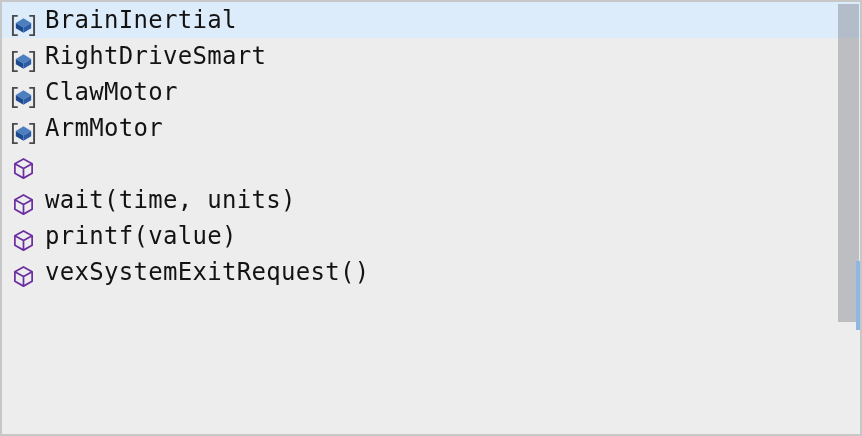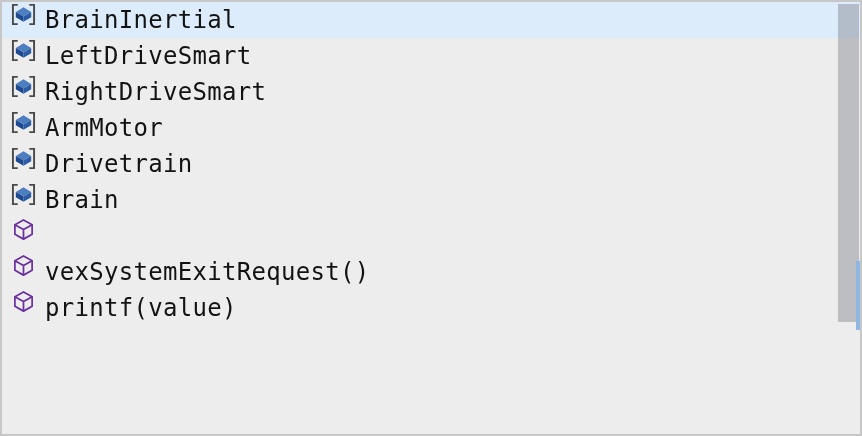--- a/index.html
+++ b/index.html
@@ -20,21 +20,21 @@
     background: var(--list-bg, #EDEDEE);
     overflow: hidden;
   }
   .suggest-list {
     position: absolute;
     top: 0; left: 0; right: 0;
     display: block;
   }
   .suggest-row {
     display: flex;
-    align-items: flex-start;
+    align-items: flex-end;
     height: 36px;
     width: 100%;
     cursor: pointer;
   }
   .suggest-row.selected {
     background: var(--selection-bg, #DDECFB);
   }
   .row-icon {
     flex: 0 0 auto;
     width: 32px;
@@ -92,92 +92,77 @@
       <div class="suggest-row">
         <span class="row-icon">
           <svg width="29" height="25" viewBox="0 0 30 26">
             <path d="M9 3 H4 V23 H9" fill="none" stroke="#4A4A4A" stroke-width="2"></path>
             <path d="M21 3 H26 V23 H21" fill="none" stroke="#4A4A4A" stroke-width="2"></path>
             <polygon points="15,5.5 23,10.3 15,15 7,10.3" fill="#4C7EC0"></polygon>
             <polygon points="7,10.3 15,15 15,20.5 7,15.8" fill="#1D4A8F"></polygon>
             <polygon points="15,15 23,10.3 23,15.8 15,20.5" fill="#2B5CA6"></polygon>
           </svg>
         </span>
-        <span class="row-label">LeftDriveSmart</span>
-      </div>
-      <div class="suggest-row">
-        <span class="row-icon">
-          <svg width="29" height="25" viewBox="0 0 30 26">
-            <path d="M9 3 H4 V23 H9" fill="none" stroke="#4A4A4A" stroke-width="2"></path>
-            <path d="M21 3 H26 V23 H21" fill="none" stroke="#4A4A4A" stroke-width="2"></path>
-            <polygon points="15,5.5 23,10.3 15,15 7,10.3" fill="#4C7EC0"></polygon>
-            <polygon points="7,10.3 15,15 15,20.5 7,15.8" fill="#1D4A8F"></polygon>
-            <polygon points="15,15 23,10.3 23,15.8 15,20.5" fill="#2B5CA6"></polygon>
-          </svg>
-        </span>
         <span class="row-label">RightDriveSmart</span>
       </div>
       <div class="suggest-row">
         <span class="row-icon">
           <svg width="29" height="25" viewBox="0 0 30 26">
             <path d="M9 3 H4 V23 H9" fill="none" stroke="#4A4A4A" stroke-width="2"></path>
             <path d="M21 3 H26 V23 H21" fill="none" stroke="#4A4A4A" stroke-width="2"></path>
             <polygon points="15,5.5 23,10.3 15,15 7,10.3" fill="#4C7EC0"></polygon>
             <polygon points="7,10.3 15,15 15,20.5 7,15.8" fill="#1D4A8F"></polygon>
             <polygon points="15,15 23,10.3 23,15.8 15,20.5" fill="#2B5CA6"></polygon>
           </svg>
         </span>
-        <span class="row-label">ArmMotor</span>
+        <span class="row-label">ClawMotor</span>
       </div>
       <div class="suggest-row">
         <span class="row-icon">
           <svg width="29" height="25" viewBox="0 0 30 26">
             <path d="M9 3 H4 V23 H9" fill="none" stroke="#4A4A4A" stroke-width="2"></path>
             <path d="M21 3 H26 V23 H21" fill="none" stroke="#4A4A4A" stroke-width="2"></path>
             <polygon points="15,5.5 23,10.3 15,15 7,10.3" fill="#4C7EC0"></polygon>
             <polygon points="7,10.3 15,15 15,20.5 7,15.8" fill="#1D4A8F"></polygon>
             <polygon points="15,15 23,10.3 23,15.8 15,20.5" fill="#2B5CA6"></polygon>
           </svg>
         </span>
-        <span class="row-label">Drivetrain</span>
-      </div>
-      <div class="suggest-row">
-        <span class="row-icon">
-          <svg width="29" height="25" viewBox="0 0 30 26">
-            <path d="M9 3 H4 V23 H9" fill="none" stroke="#4A4A4A" stroke-width="2"></path>
-            <path d="M21 3 H26 V23 H21" fill="none" stroke="#4A4A4A" stroke-width="2"></path>
-            <polygon points="15,5.5 23,10.3 15,15 7,10.3" fill="#4C7EC0"></polygon>
-            <polygon points="7,10.3 15,15 15,20.5 7,15.8" fill="#1D4A8F"></polygon>
-            <polygon points="15,15 23,10.3 23,15.8 15,20.5" fill="#2B5CA6"></polygon>
-          </svg>
-        </span>
-        <span class="row-label">Brain</span>
+        <span class="row-label">ArmMotor</span>
       </div>
       <div class="suggest-row">
         <span class="row-icon">
           <svg width="23" height="25" viewBox="0 0 24 26">
             <path d="M12 2 L21 7 L21 17 L12 22 L3 17 L3 7 Z" fill="none" stroke="#6B2FA0" stroke-width="1.8" stroke-linejoin="round"></path>
             <path d="M3 7 L12 12 L21 7 M12 12 L12 22" fill="none" stroke="#6B2FA0" stroke-width="1.8"></path>
           </svg>
         </span>
       </div>
       <div class="suggest-row">
         <span class="row-icon">
           <svg width="23" height="25" viewBox="0 0 24 26">
             <path d="M12 2 L21 7 L21 17 L12 22 L3 17 L3 7 Z" fill="none" stroke="#6B2FA0" stroke-width="1.8" stroke-linejoin="round"></path>
             <path d="M3 7 L12 12 L21 7 M12 12 L12 22" fill="none" stroke="#6B2FA0" stroke-width="1.8"></path>
           </svg>
         </span>
-        <span class="row-label">vexSystemExitRequest()</span>
+        <span class="row-label">wait(time, units)</span>
       </div>
       <div class="suggest-row">
         <span class="row-icon">
           <svg width="23" height="25" viewBox="0 0 24 26">
             <path d="M12 2 L21 7 L21 17 L12 22 L3 17 L3 7 Z" fill="none" stroke="#6B2FA0" stroke-width="1.8" stroke-linejoin="round"></path>
             <path d="M3 7 L12 12 L21 7 M12 12 L12 22" fill="none" stroke="#6B2FA0" stroke-width="1.8"></path>
           </svg>
         </span>
         <span class="row-label">printf(value)</span>
       </div>
+      <div class="suggest-row">
+        <span class="row-icon">
+          <svg width="23" height="25" viewBox="0 0 24 26">
+            <path d="M12 2 L21 7 L21 17 L12 22 L3 17 L3 7 Z" fill="none" stroke="#6B2FA0" stroke-width="1.8" stroke-linejoin="round"></path>
+            <path d="M3 7 L12 12 L21 7 M12 12 L12 22" fill="none" stroke="#6B2FA0" stroke-width="1.8"></path>
+          </svg>
+        </span>
+        <span class="row-label">vexSystemExitRequest()</span>
+      </div>
     </div>
   <div class="scrollbar-thumb"></div>
   <div class="editor-scrollbar-fragment"></div>
 </div>
 
 </body></html>

